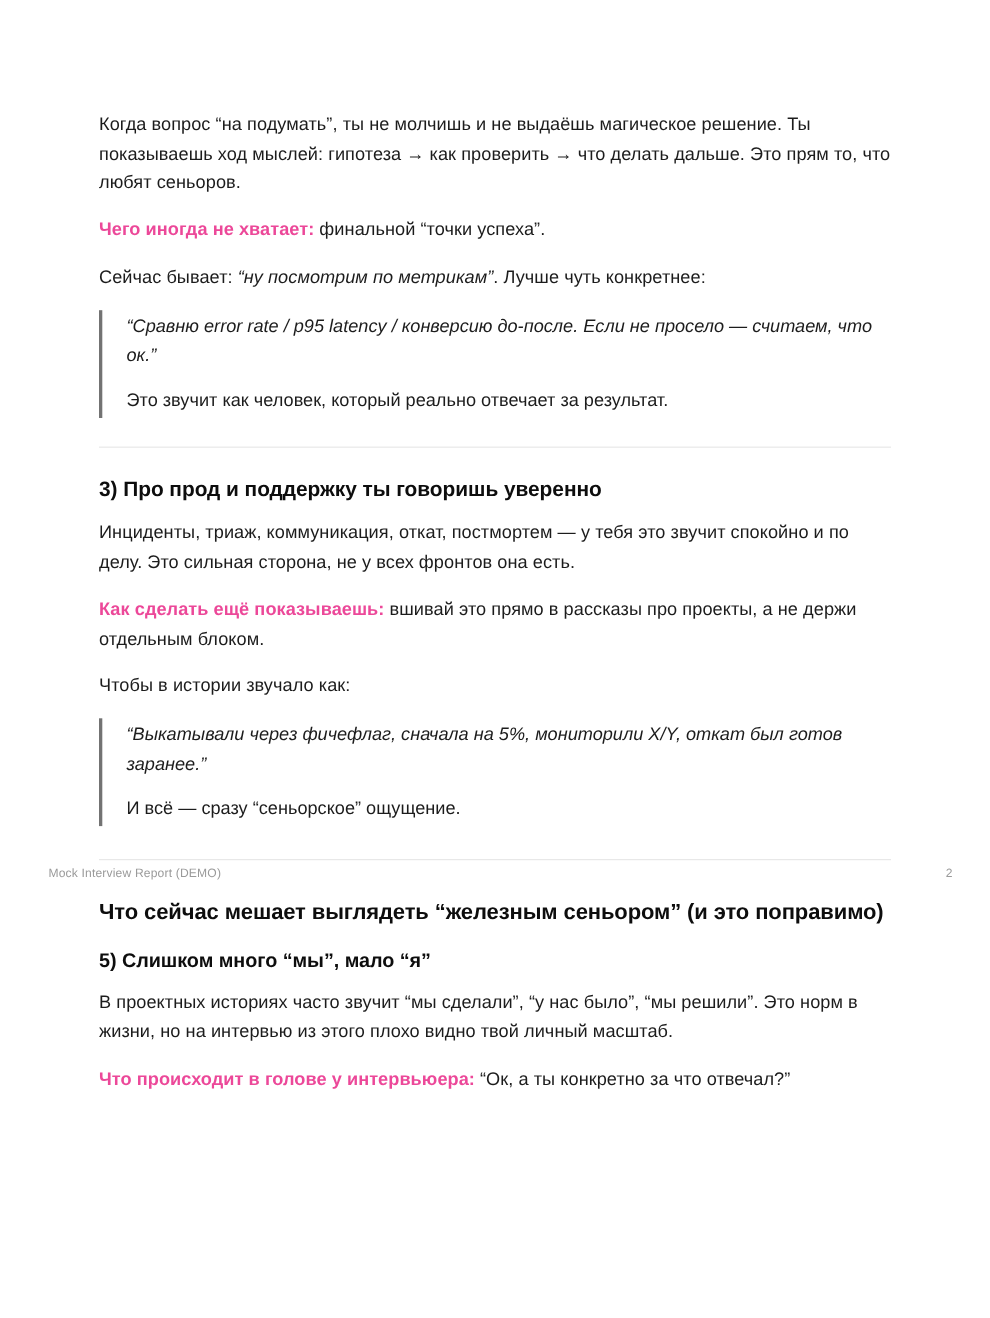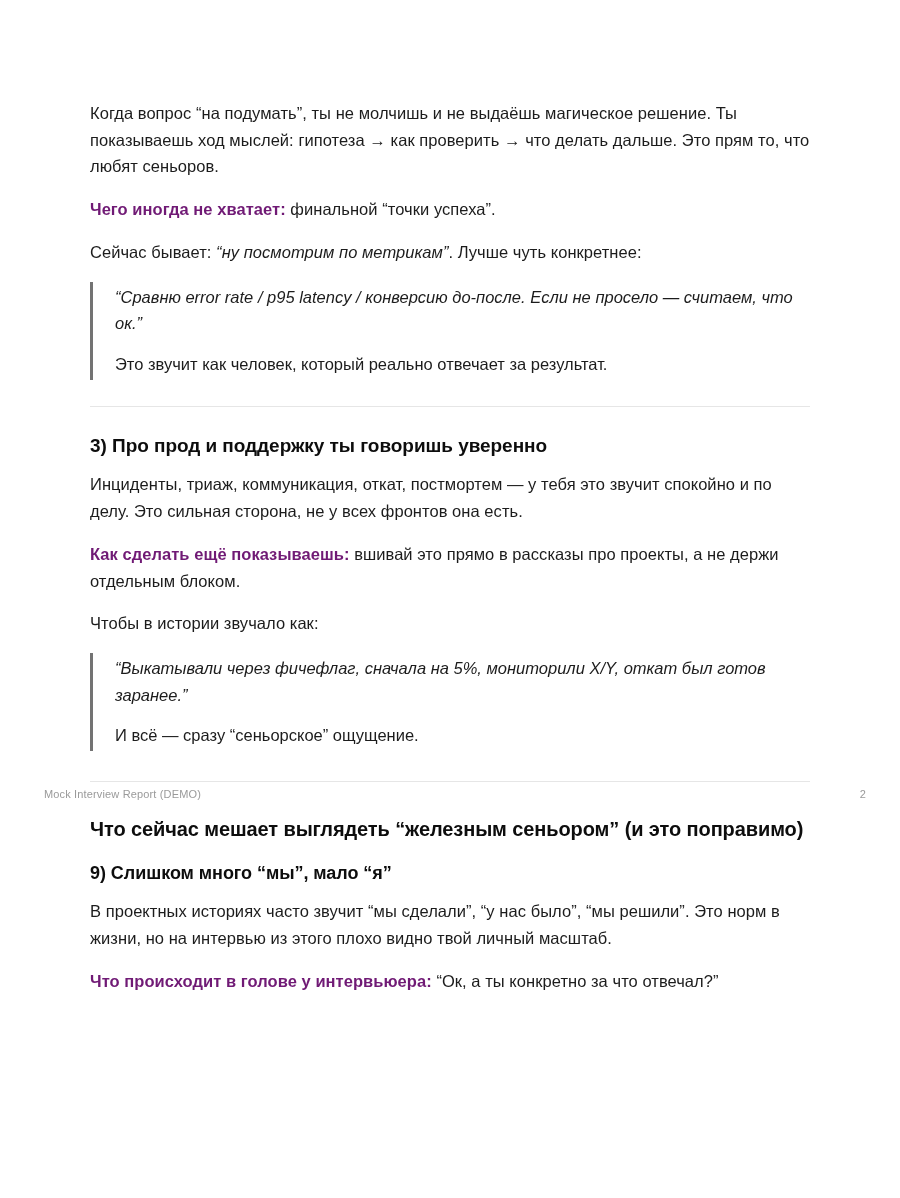--- a/index.html
+++ b/index.html
@@ -36,21 +36,21 @@
     margin: 0 0 16px 0;
     font-size: 16.5px;
     line-height: 1.62;
     color: #1c1c1c;
     letter-spacing: 0.05px;
   }
   p.para:last-child { margin-bottom: 0; }
 
   .lead {
     font-weight: bold;
-    color: #701a75;
+    color: #ec4899;
     text-align: center;
   }
 
   em, .ital {
     font-style: italic;
   }
 
   h1.doc-h1 {
     font-size: 20px;
     line-height: 1.35;
@@ -157,21 +157,21 @@
 
     <blockquote class="quote">
       <p class="q-ital">“Выкатывали через фичефлаг, сначала на 5%, мониторили X/Y, откат был готов заранее.”</p>
       <p>И всё — сразу “сеньорское” ощущение.</p>
     </blockquote>
 
     <hr class="divider big">
 
     <h1 class="doc-h1">Что сейчас мешает выглядеть “железным сеньором” (и это поправимо)</h1>
 
-    <h3 class="doc-h3">9) Слишком много “мы”, мало “я”</h3>
+    <h3 class="doc-h3">5) Слишком много “мы”, мало “я”</h3>
 
     <p class="para">В проектных историях часто звучит “мы сделали”, “у нас было”, “мы решили”. Это норм в жизни, но на интервью из этого плохо видно твой личный масштаб.</p>
 
     <p class="para">
       <span class="lead">Что происходит в голове у интервьюера:</span><span> “Ок, а ты конкретно за что отвечал?”</span>
     </p>
 
   </div>
 
   <div class="footer">

